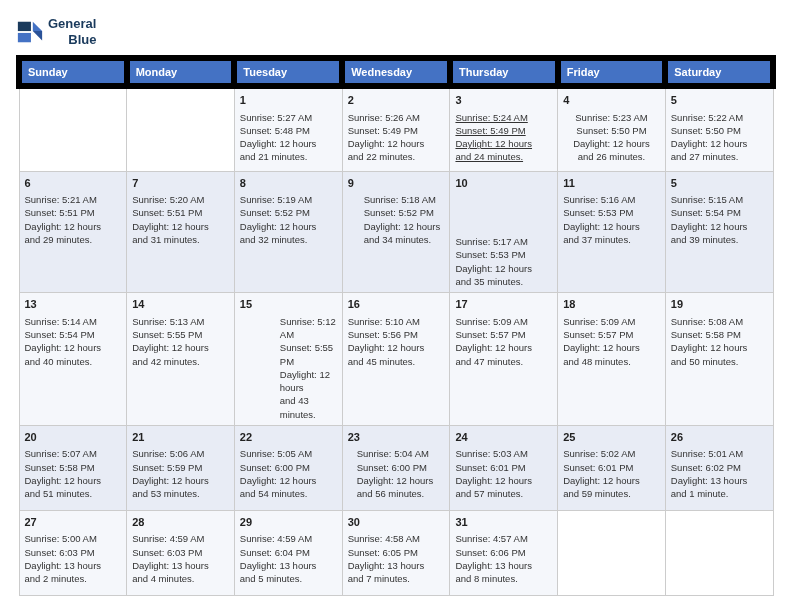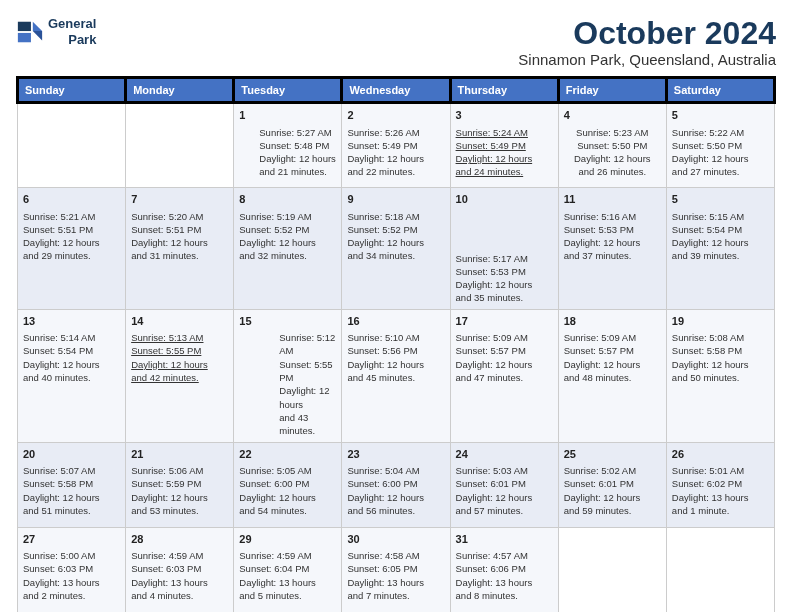--- a/index.html
+++ b/index.html
@@ -51,21 +51,21 @@
       width: 100%;
       border-collapse: collapse;
       font-size: 10px;
     }
     thead tr th {
       background: #4472c4;
       color: #fff;
       text-align: left;
       padding: 5px 6px;
       font-size: 11px;
-      border: 3px solid #000000;
+      border: 6px solid #000000;
     }
     tbody tr td {
       border: 1px solid #ccc;
       vertical-align: top;
       padding: 4px 5px;
       height: 85px;
       width: 108px;
       color: #222;
       line-height: 1.4;
     }
@@ -96,26 +96,22 @@
   <div class="logo">
     <svg class="logo-icon" viewBox="0 0 30 30" xmlns="http://www.w3.org/2000/svg">
       <rect x="0" y="0" width="30" height="30" fill="white"></rect>
       <polygon points="18,4 28,14 18,14" fill="#4472c4"></polygon>
       <polygon points="18,14 28,14 28,24" fill="#2a5298"></polygon>
       <rect x="2" y="4" width="14" height="10" fill="#1a3a5c"></rect>
       <rect x="2" y="16" width="14" height="10" fill="#4472c4"></rect>
     </svg>
     <div class="logo-text">
       <span>General</span>
-      <span>Park</span>
+      <span>Blue</span>
     </div>
-  </div>
-  <div class="title-block">
-    <div class="month-title">October 2024</div>
-    <div class="location-title">Sinnamon Park, Queensland, Australia</div>
   </div>
 </div>
 
 <table>
   <thead>
     <tr>
       <th>Sunday</th>
       <th>Monday</th>
       <th>Tuesday</th>
       <th>Wednesday</th>
@@ -123,21 +119,21 @@
       <th>Friday</th>
       <th>Saturday</th>
     </tr>
   </thead>
   <tbody id="calendar-body">
   <tr>
         <td class="empty-cell"></td>
         <td class="empty-cell"></td>
         <td>
           <span class="day-number">1</span>
-          <div class="day-detail" style="white-space: pre-line; margin-left: 20px;">Sunrise: 5:27 AM
+          <div class="day-detail" style="white-space: pre-line;">Sunrise: 5:27 AM
 Sunset: 5:48 PM
 Daylight: 12 hours
 and 21 minutes.</div>
         </td>
         <td>
           <span class="day-number">2</span>
           <div class="day-detail" style="white-space: pre-line;">Sunrise: 5:26 AM
 Sunset: 5:49 PM
 Daylight: 12 hours
 and 22 minutes.</div>
@@ -181,21 +177,21 @@
         </td>
         <td>
           <span class="day-number">8</span>
           <div class="day-detail" style="white-space: pre-line;">Sunrise: 5:19 AM
 Sunset: 5:52 PM
 Daylight: 12 hours
 and 32 minutes.</div>
         </td>
         <td>
           <span class="day-number">9</span>
-          <div class="day-detail" style="white-space: pre-line;">Sunrise: 5:18 AM
+          <div class="day-detail" style="white-space: pre-line; margin-left: 16px;">Sunrise: 5:18 AM
 Sunset: 5:52 PM
 Daylight: 12 hours
 and 34 minutes.</div>
         </td>
         <td>
           <span class="day-number">10</span>
           <div class="day-detail" style="white-space: pre-line; margin-top: 44px;">Sunrise: 5:17 AM
 Sunset: 5:53 PM
 Daylight: 12 hours
 and 35 minutes.</div>
@@ -218,21 +214,21 @@
       <tr>
         <td>
           <span class="day-number">13</span>
           <div class="day-detail" style="white-space: pre-line;">Sunrise: 5:14 AM
 Sunset: 5:54 PM
 Daylight: 12 hours
 and 40 minutes.</div>
         </td>
         <td>
           <span class="day-number">14</span>
-          <div class="day-detail" style="white-space: pre-line; text-decoration: underline;">Sunrise: 5:13 AM
+          <div class="day-detail" style="white-space: pre-line;">Sunrise: 5:13 AM
 Sunset: 5:55 PM
 Daylight: 12 hours
 and 42 minutes.</div>
         </td>
         <td>
           <span class="day-number">15</span>
           <div class="day-detail" style="white-space: pre-line; margin-left: 40px;">Sunrise: 5:12 AM
 Sunset: 5:55 PM
 Daylight: 12 hours
 and 43 minutes.</div>
@@ -283,21 +279,21 @@
         </td>
         <td>
           <span class="day-number">22</span>
           <div class="day-detail" style="white-space: pre-line;">Sunrise: 5:05 AM
 Sunset: 6:00 PM
 Daylight: 12 hours
 and 54 minutes.</div>
         </td>
         <td>
           <span class="day-number">23</span>
-          <div class="day-detail" style="white-space: pre-line;">Sunrise: 5:04 AM
+          <div class="day-detail" style="white-space: pre-line; margin-left: 9px;">Sunrise: 5:04 AM
 Sunset: 6:00 PM
 Daylight: 12 hours
 and 56 minutes.</div>
         </td>
         <td>
           <span class="day-number">24</span>
           <div class="day-detail" style="white-space: pre-line;">Sunrise: 5:03 AM
 Sunset: 6:01 PM
 Daylight: 12 hours
 and 57 minutes.</div>

